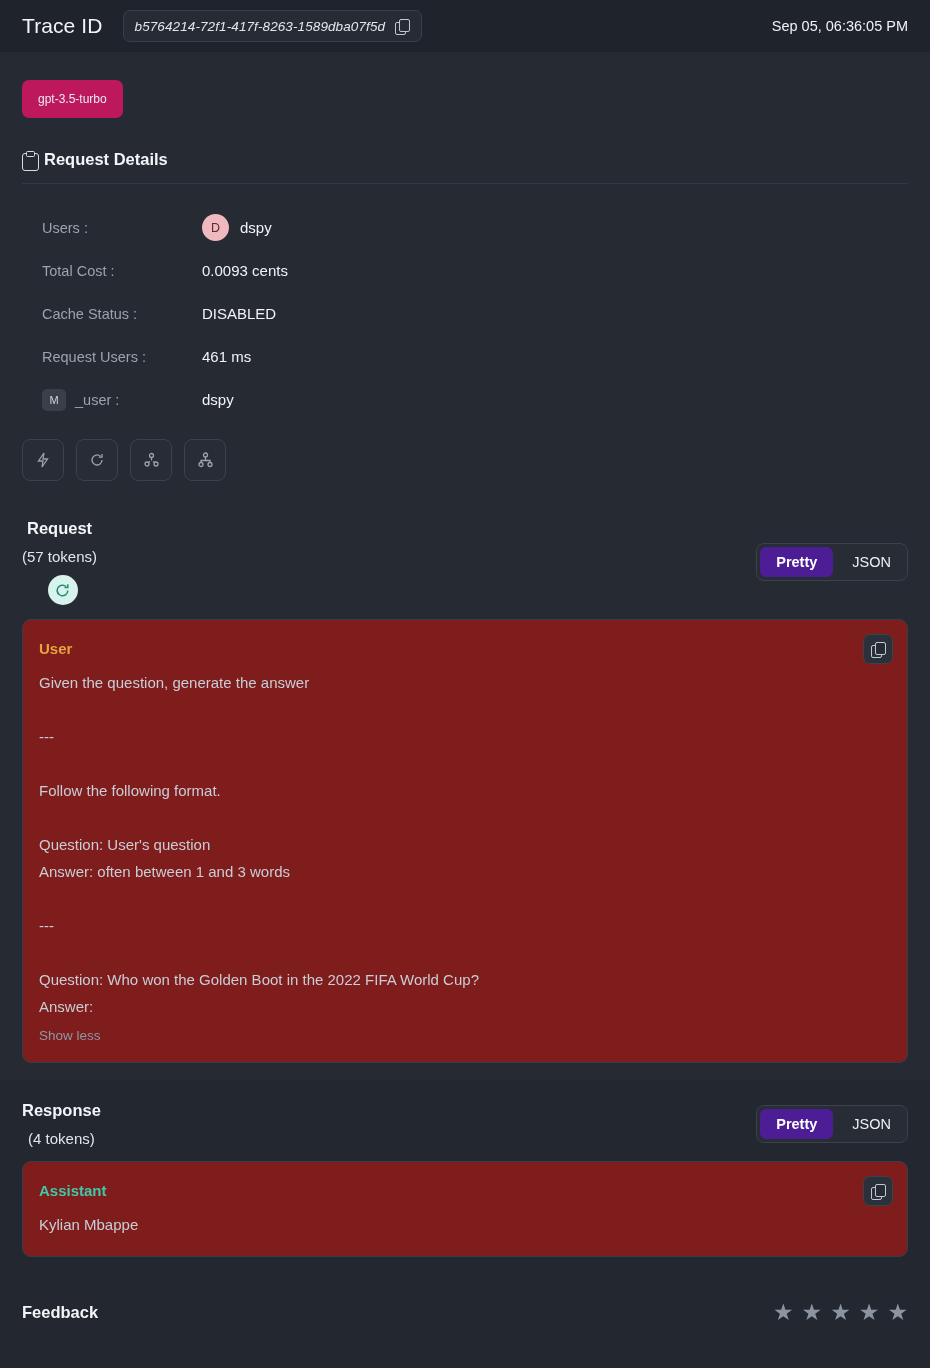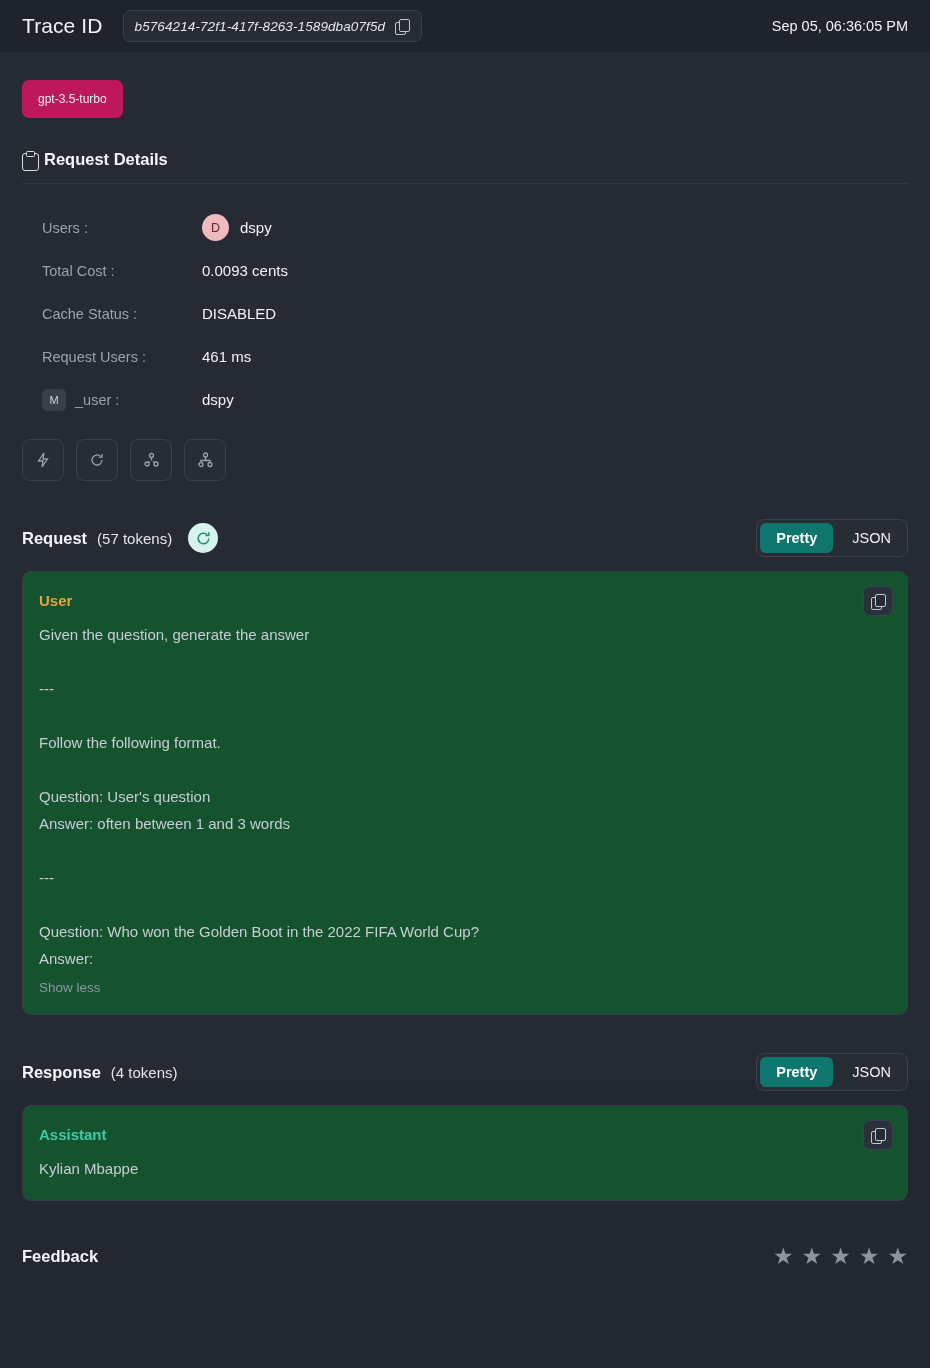--- a/index.html
+++ b/index.html
@@ -185,20 +185,21 @@
   .block-bar {
     margin-top: 38px;
     display: flex;
     align-items: center;
     justify-content: space-between;
   }
   .block-left {
     display: flex;
     align-items: center;
     gap: 10px;
+    flex-direction: column;
   }
   .block-title {
     font-size: 16.5px;
     font-weight: bold;
     color: #f3f5f8;
   }
   .block-tokens {
     font-size: 15px;
     color: #e2e6ec;
   }
@@ -220,35 +221,35 @@
     height: 38px;
   }
   .toggle > div {
     display: flex;
     align-items: center;
     justify-content: center;
     font-size: 14.5px;
     padding: 0 16px;
   }
   .toggle .on {
-    background: #0f766e;
+    background: #4c1d95;
     color: #ffffff;
     font-weight: bold;
     margin: 3px;
     border-radius: 6px;
     text-align: right;
   }
   .toggle .off { color: #eef1f5; }
 
   
   .card {
     margin-top: 14px;
     border: 1px solid #373e49;
     border-radius: 9px;
-    background: #14532d;
+    background: #7f1d1d;
     padding: 20px 6px 18px 16px;
     position: relative;
   }
   .card .role {
     font-size: 15px;
     font-weight: bold;
     margin-bottom: 12px;
   }
   .role.user { color: #e8a33d; }
   .role.assistant { color: #3fc9a8; }

